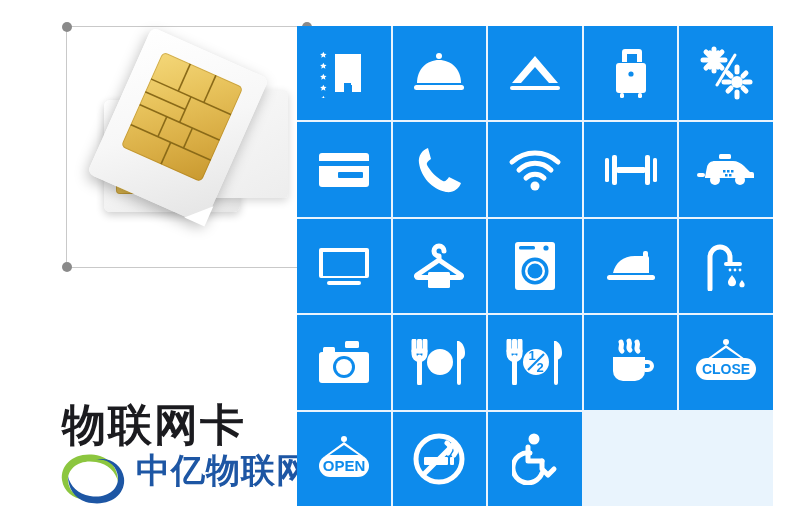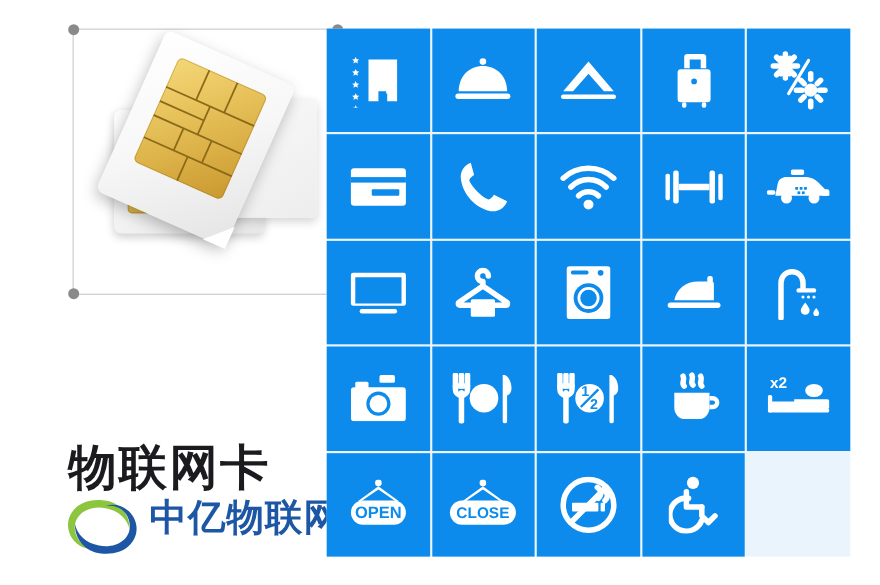--- a/index.html
+++ b/index.html
@@ -429,52 +429,40 @@
           <path d="M24 13 c-3 -3 1 -5 -1 -9"></path>
           <path d="M32 14 c-3 -3 1 -5 -1 -9"></path>
         </g>
         <g class="ico">
           <path d="M7 20 h32 v14 a10 10 0 0 1 -10 10 H17 a10 10 0 0 1 -10 -10 Z"></path>
           <path d="M39 23 h3 a6 6 0 0 1 0 12 h-3 v-4 h3 a2 2 0 0 0 0 -4 h-3 Z"></path>
         </g>
       </svg>
     </div>
 
-    <div class="tile">
-      <svg width="56" height="46" viewBox="0 0 56 46">
-        <text x="2" y="14" class="ico" font-family="'Liberation Sans',sans-serif" font-size="14" font-weight="bold">x2</text>
-        <g class="ico">
-          <ellipse cx="42" cy="16" rx="8" ry="6"></ellipse>
-          <path d="M24 24 h30 a2 2 0 0 1 2 2 v6 h-32 Z"></path>
-          <rect x="2" y="26" width="24" height="6" rx="1"></rect>
-          <rect x="0" y="32" width="56" height="4" rx="1.6"></rect>
-          <rect x="0" y="20" width="4" height="16" rx="1.6"></rect>
-        </g>
+
+    <div class="tile">
+      <svg width="68" height="46" viewBox="0 0 68 46">
+        <g class="ico">
+          <circle cx="34" cy="3" r="3"></circle>
+          <path d="M34 6 L53 20 H50 L34 9 L18 20 H15 Z"></path>
+          <rect x="4" y="19" width="60" height="22" rx="11"></rect>
+        </g>
+        <text x="34" y="35" text-anchor="middle" fill="#0d8bec" font-family="'Liberation Sans',sans-serif" font-size="14" font-weight="bold">CLOSE</text>
       </svg>
     </div>
 
     <div class="tile">
       <svg width="62" height="46" viewBox="0 0 62 46">
         <g class="ico">
           <circle cx="31" cy="3" r="3"></circle>
           <path d="M31 6 L50 20 H47 L31 9 L15 20 H12 Z"></path>
           <rect x="6" y="19" width="50" height="22" rx="11"></rect>
         </g>
         <text x="31" y="35" text-anchor="middle" fill="#0d8bec" font-family="'Liberation Sans',sans-serif" font-size="15" font-weight="bold">OPEN</text>
-      </svg>
-    </div>
-
-    <div class="tile">
-      <svg width="68" height="46" viewBox="0 0 68 46">
-        <g class="ico">
-          <circle cx="34" cy="3" r="3"></circle>
-          <path d="M34 6 L53 20 H50 L34 9 L18 20 H15 Z"></path>
-          <rect x="4" y="19" width="60" height="22" rx="11"></rect>
-        </g>
-        <text x="34" y="35" text-anchor="middle" fill="#0d8bec" font-family="'Liberation Sans',sans-serif" font-size="14" font-weight="bold">CLOSE</text>
       </svg>
     </div>
 
     <div class="tile">
       <svg width="52" height="52" viewBox="0 0 52 52">
         <circle cx="26" cy="26" r="23" class="ico-s" stroke-width="4"></circle>
         <g class="ico">
           <rect x="11" y="24" width="24" height="8" rx="1"></rect>
           <rect x="37" y="24" width="4" height="8" rx="1"></rect>
           <path d="M34 10 c4 3 4 7 1 10" class="ico-s" stroke-width="3" fill="none"></path>

